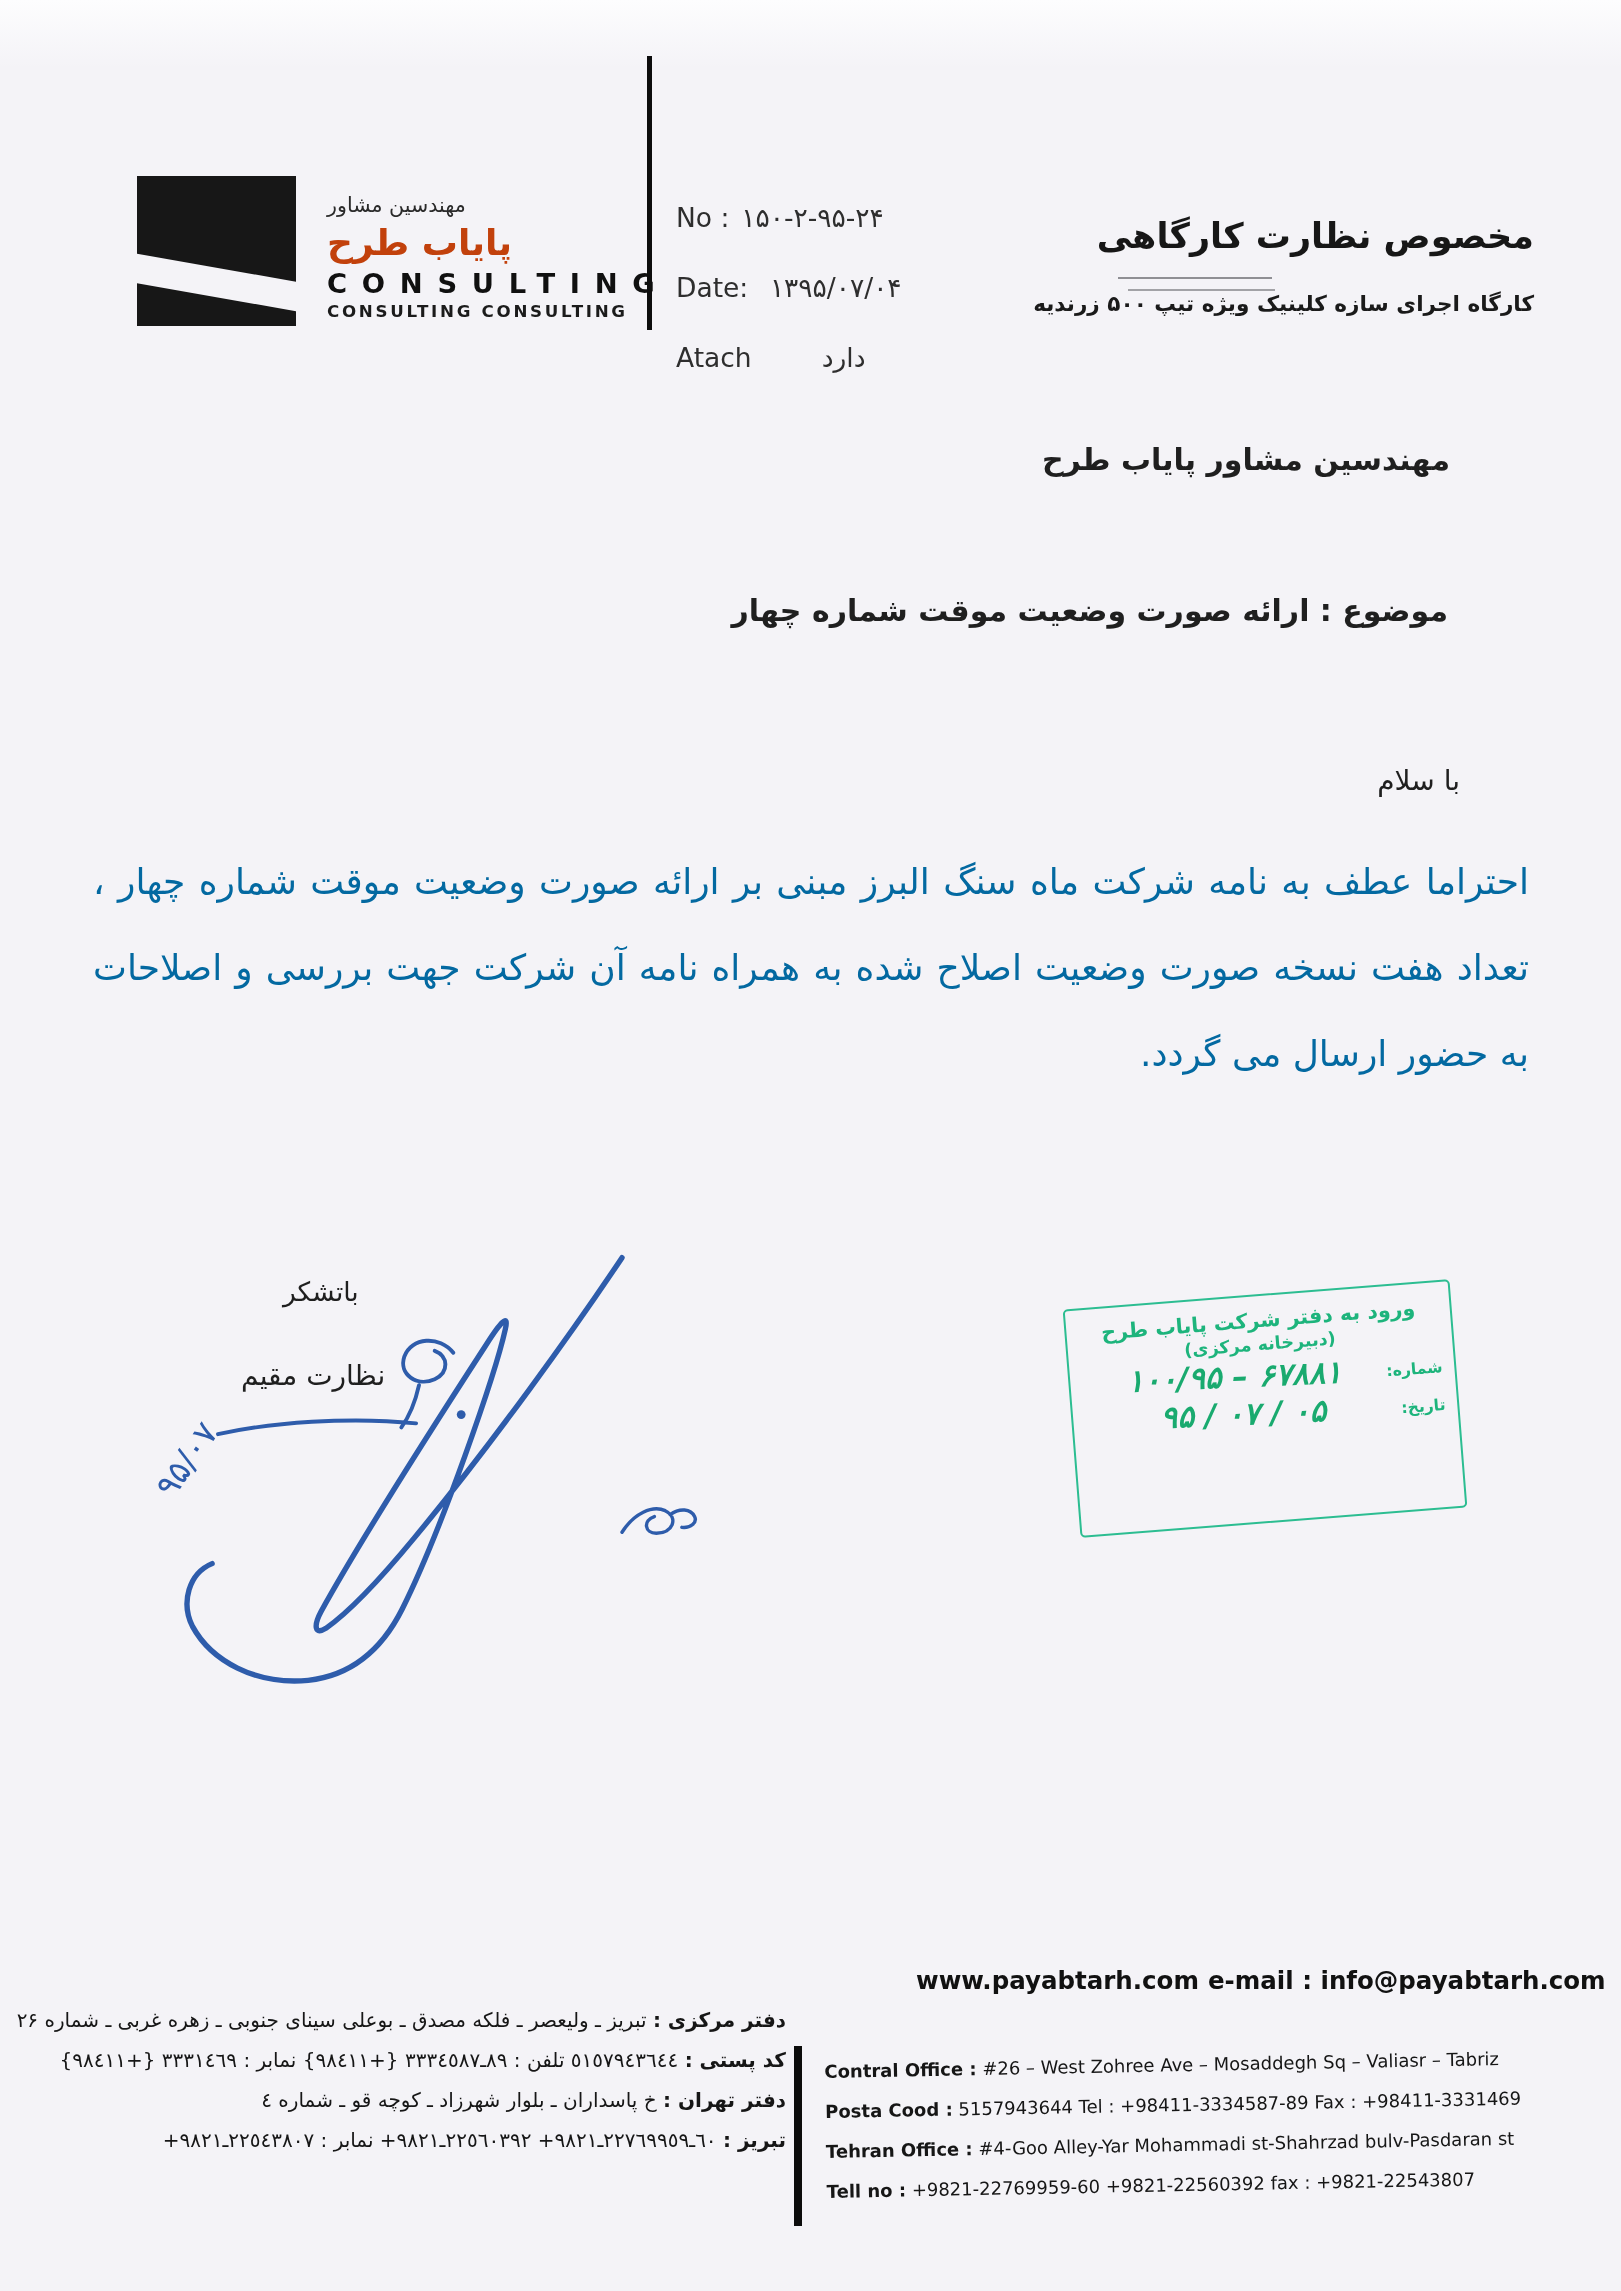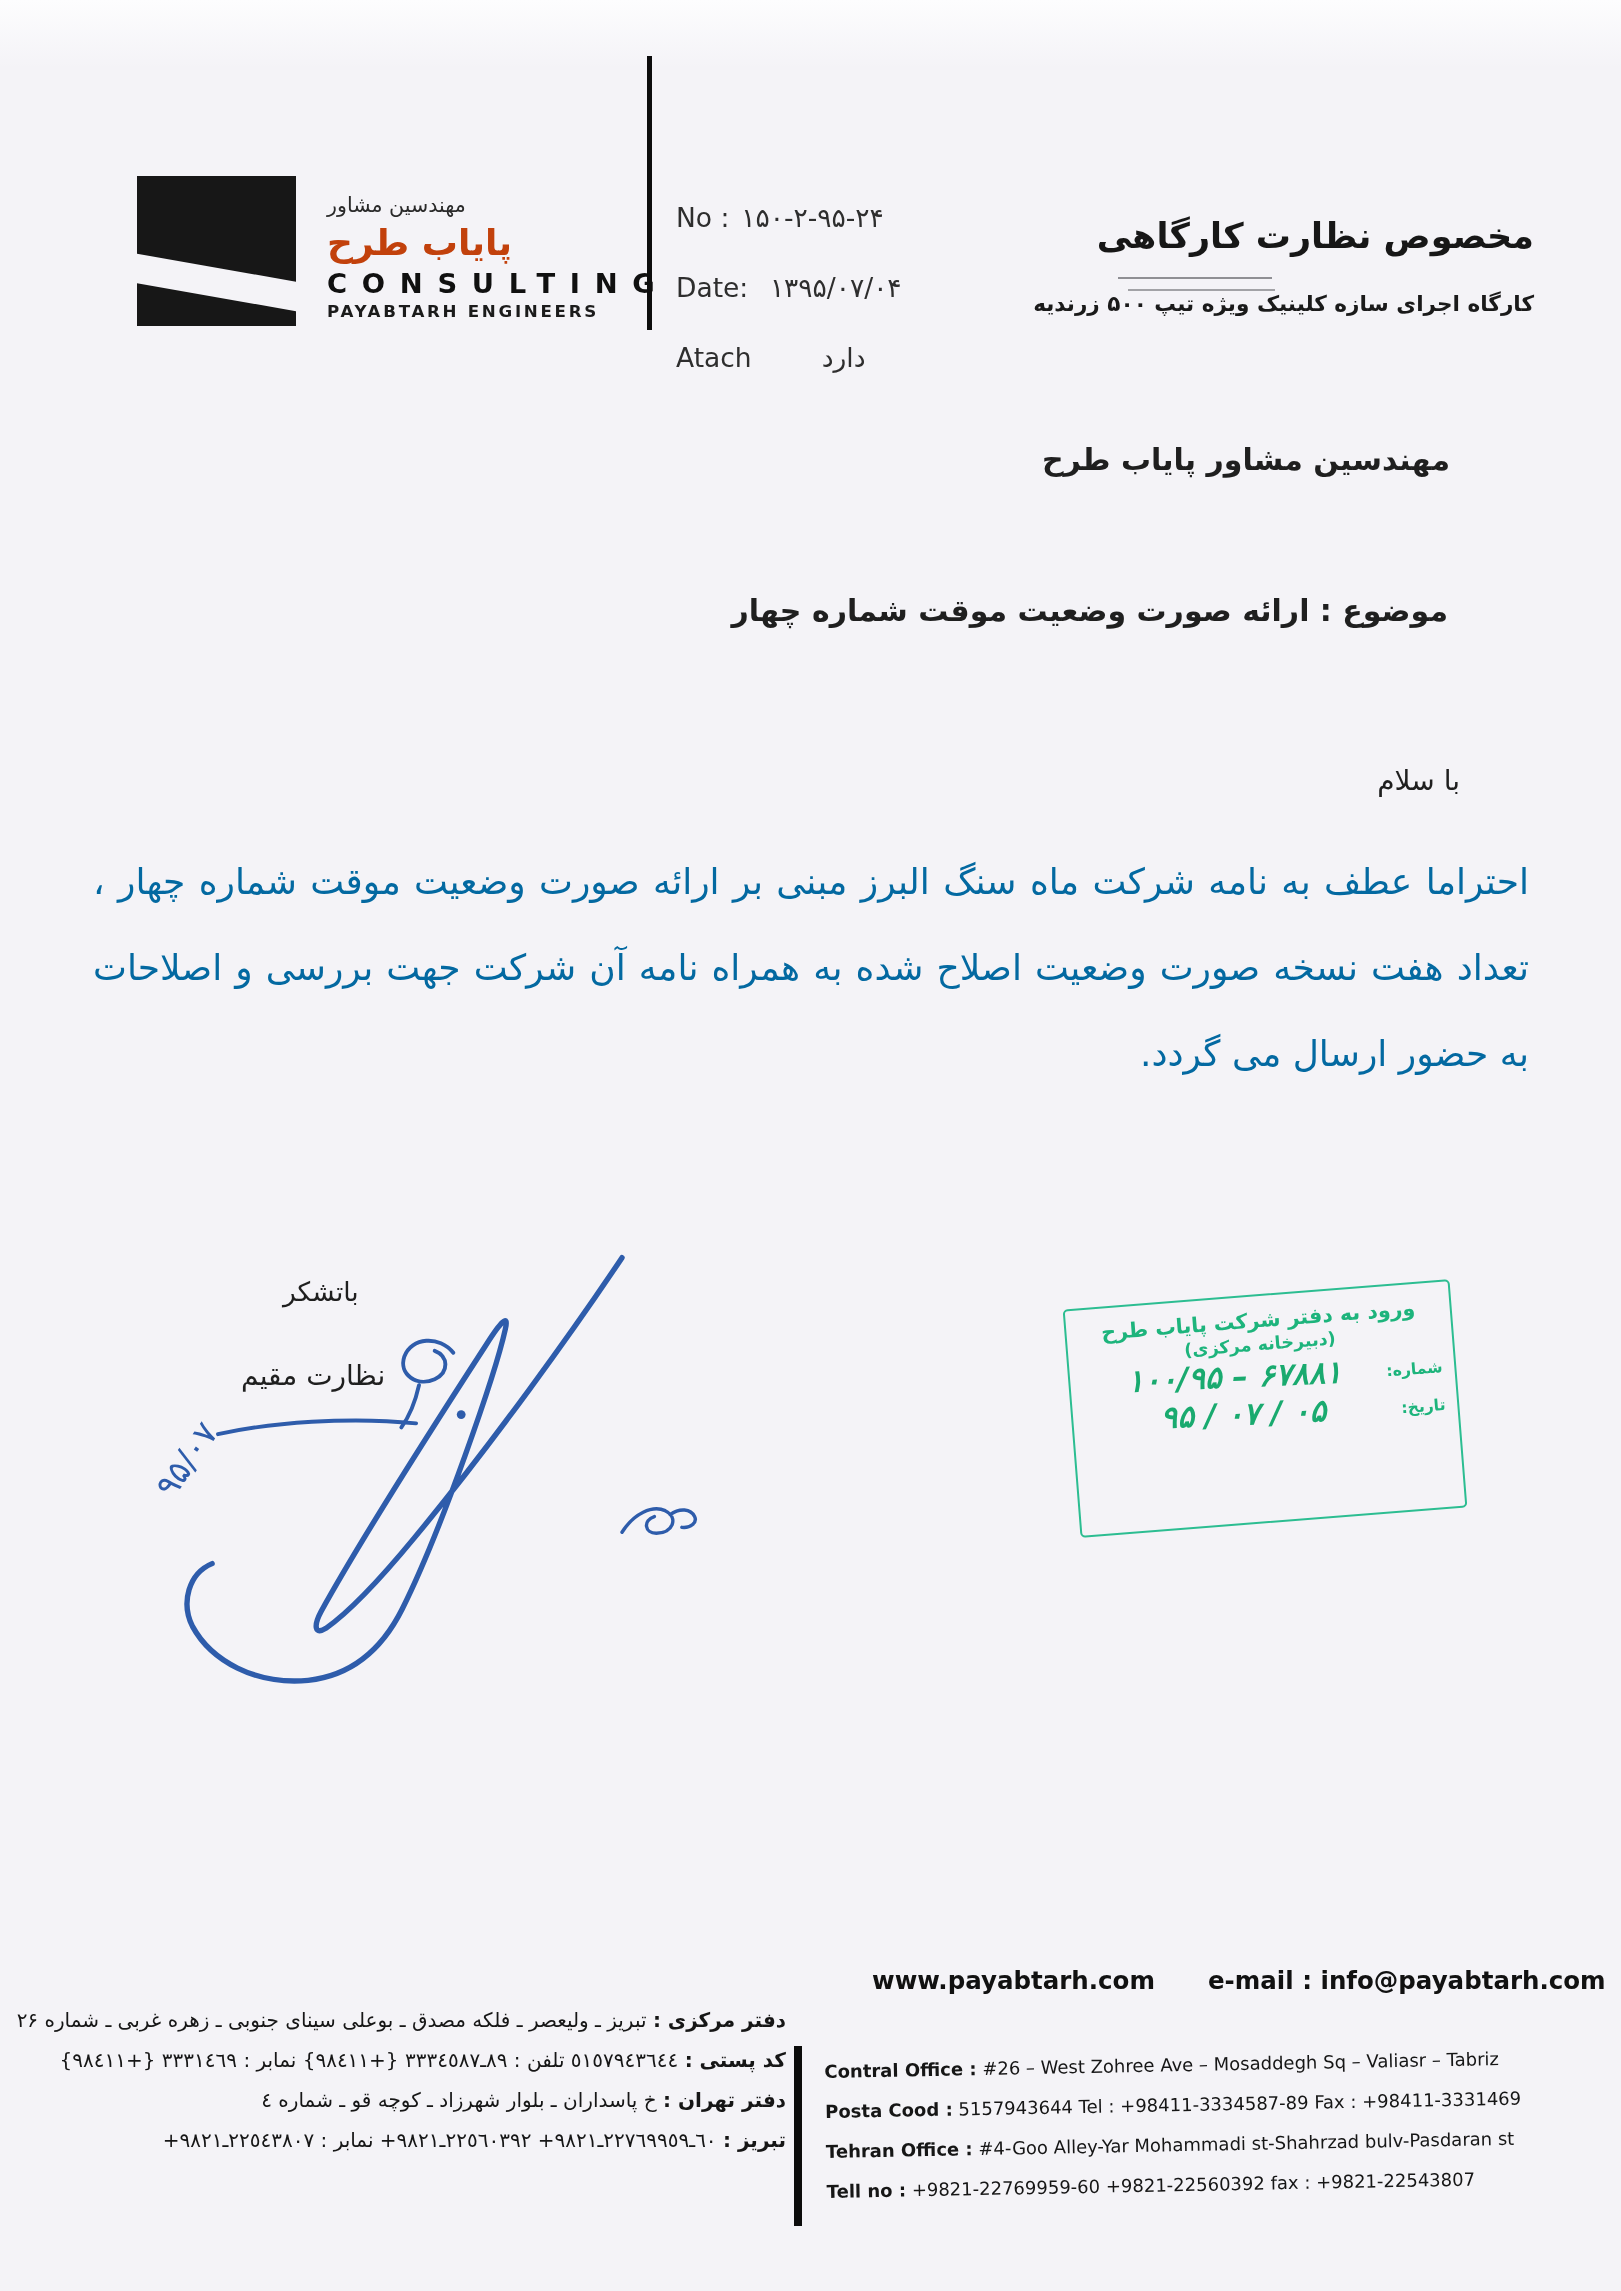--- a/index.html
+++ b/index.html
@@ -46,21 +46,21 @@
   .stamp{position:absolute;left:1071px;top:1294px;width:384px;height:225px;
     border:2.9px solid #2cbd91;border-radius:4.9px;transform:rotate(-4.5deg);
     color:#1db47c;direction:rtl;font-weight:bold;}
   .stamp-title{text-align:center;font-size:20.6px;margin-top:11.8px;white-space:nowrap;}
   .stamp-sub{text-align:center;font-size:17.6px;margin-top:2px;}
   .stamp-row{display:flex;align-items:flex-start;padding:0 11.8px;margin-top:2px;}
   .stamp-label{font-size:15.7px;padding-top:15.7px;white-space:nowrap;}
   .stamp-hand{flex:1;text-align:center;font-size:31px;color:#19aa6f;
     font-style:italic;transform:rotate(2deg);white-space:nowrap;}
   
-  .website{position:absolute;left:872px;top:1966px;font-size:24.5px;font-weight:bold;color:#111;}
+  .website{position:absolute;left:916px;top:1966px;font-size:24.5px;font-weight:bold;color:#111;}
   .email{position:absolute;left:1208px;top:1966px;font-size:24.5px;font-weight:bold;color:#111;}
   .fbar{position:absolute;left:794px;top:2046px;width:7.8px;height:180px;background:#0c0c0c;}
   .f-en{position:absolute;left:824px;top:2052px;width:701px;font-size:18px;line-height:40px;
     transform:rotate(-1.1deg);transform-origin:left top;color:#161616;}
   .f-en div{white-space:nowrap;}
   .f-fa{position:absolute;left:59px;width:727px;top:2000px;font-size:20px;line-height:40px;
     direction:rtl;text-align:right;color:#161616;}
   .f-fa div{white-space:nowrap;}
   b{font-weight:bold;}
 </style>
@@ -70,21 +70,21 @@
 <div class="page">
   <div class="topstrip"></div>
 
   <div class="logo">
     <div class="stripe"></div>
   </div>
   <div class="brand">
     <div class="tagline">مهندسین مشاور</div>
     <div class="fa-name">پایاب طرح</div>
     <div class="en-name">CONSULTING</div>
-    <div class="en-sub">PAYABTARH ENGINEERS</div>
+    <div class="en-sub">CONSULTING CONSULTING</div>
   </div>
   <div class="vrule"></div>
 
   <div class="meta-row meta-no">
     <span>No :</span><span class="val" dir="ltr">۱۵۰-۲-۹۵-۲۴</span>
   </div>
   <div class="meta-row meta-date">
     <span>Date:</span><span class="val" dir="ltr">۱۳۹۵/۰۷/۰۴</span>
   </div>
   <div class="meta-row meta-attach">

